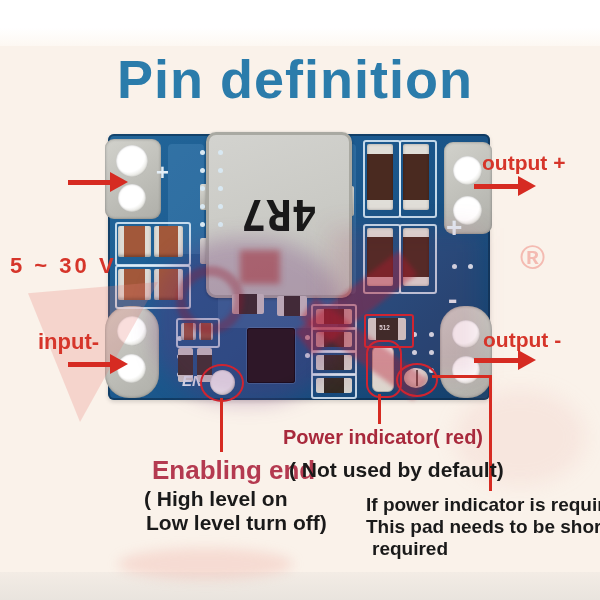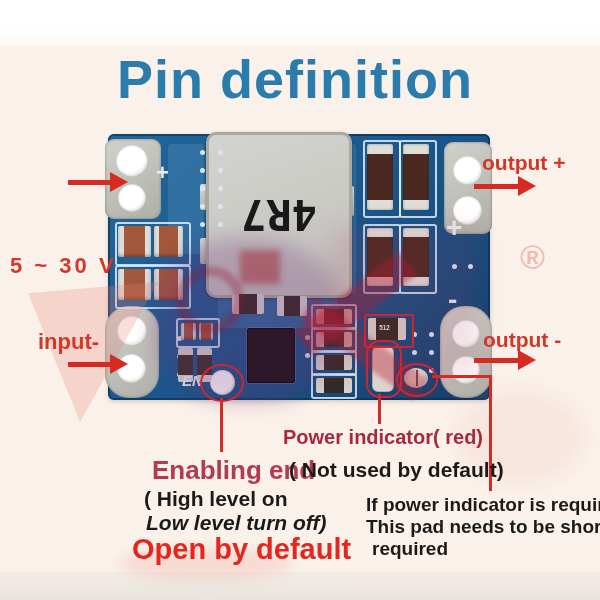--- a/index.html
+++ b/index.html
@@ -238,22 +238,21 @@
   <div class="anno redbox" style="left:364px;top:314px;width:46px;height:30px;border-radius:3px;"></div>
   <div class="anno redbox" style="left:366px;top:340px;width:32px;height:54px;border-radius:14px;"></div>
   <div class="anno vline" style="left:378px;top:394px;width:3px;height:30px;"></div>
 
   <div class="anno redbox" style="left:396px;top:363px;width:38px;height:30px;border-radius:50%;"></div>
   <div class="anno hline" style="left:432px;top:375px;width:60px;height:3px;"></div>
   <div class="anno vline" style="left:489px;top:375px;width:3px;height:116px;"></div>
 
   <div class="anno" style="left:152px;top:455px;font-size:26px;font-weight:700;color:var(--crimson,#b43a50);white-space:nowrap;">Enabling end</div>
   <div class="anno black" style="left:144px;top:487px;font-size:21px;">( High level on</div>
-  <div class="anno black" style="left:146px;top:511px;font-size:21px;font-style:italic;">Low level turn off)</div>
-  <div class="anno" style="left:132px;top:533px;font-size:29px;font-weight:700;color:var(--bright-red,#e6251d);white-space:nowrap;">Open by default</div>
+  <div class="anno black" style="left:146px;top:511px;font-size:21px;">Low level turn off)</div>
 
   <div class="anno" style="left:283px;top:426px;font-size:20px;font-weight:700;color:var(--maroon,#a8293c);white-space:nowrap;">Power indicator( red)</div>
   <div class="anno black" style="left:289px;top:458px;font-size:21px;">( Not used by default)</div>
 
   <div class="anno black" style="left:366px;top:494px;font-size:19px;font-weight:600;">If power indicator is required</div>
   <div class="anno black" style="left:366px;top:516px;font-size:19px;font-weight:600;">This pad needs to be short</div>
   <div class="anno black" style="left:372px;top:538px;font-size:19px;font-weight:600;">required</div>
 </div>
 
 </body></html>

